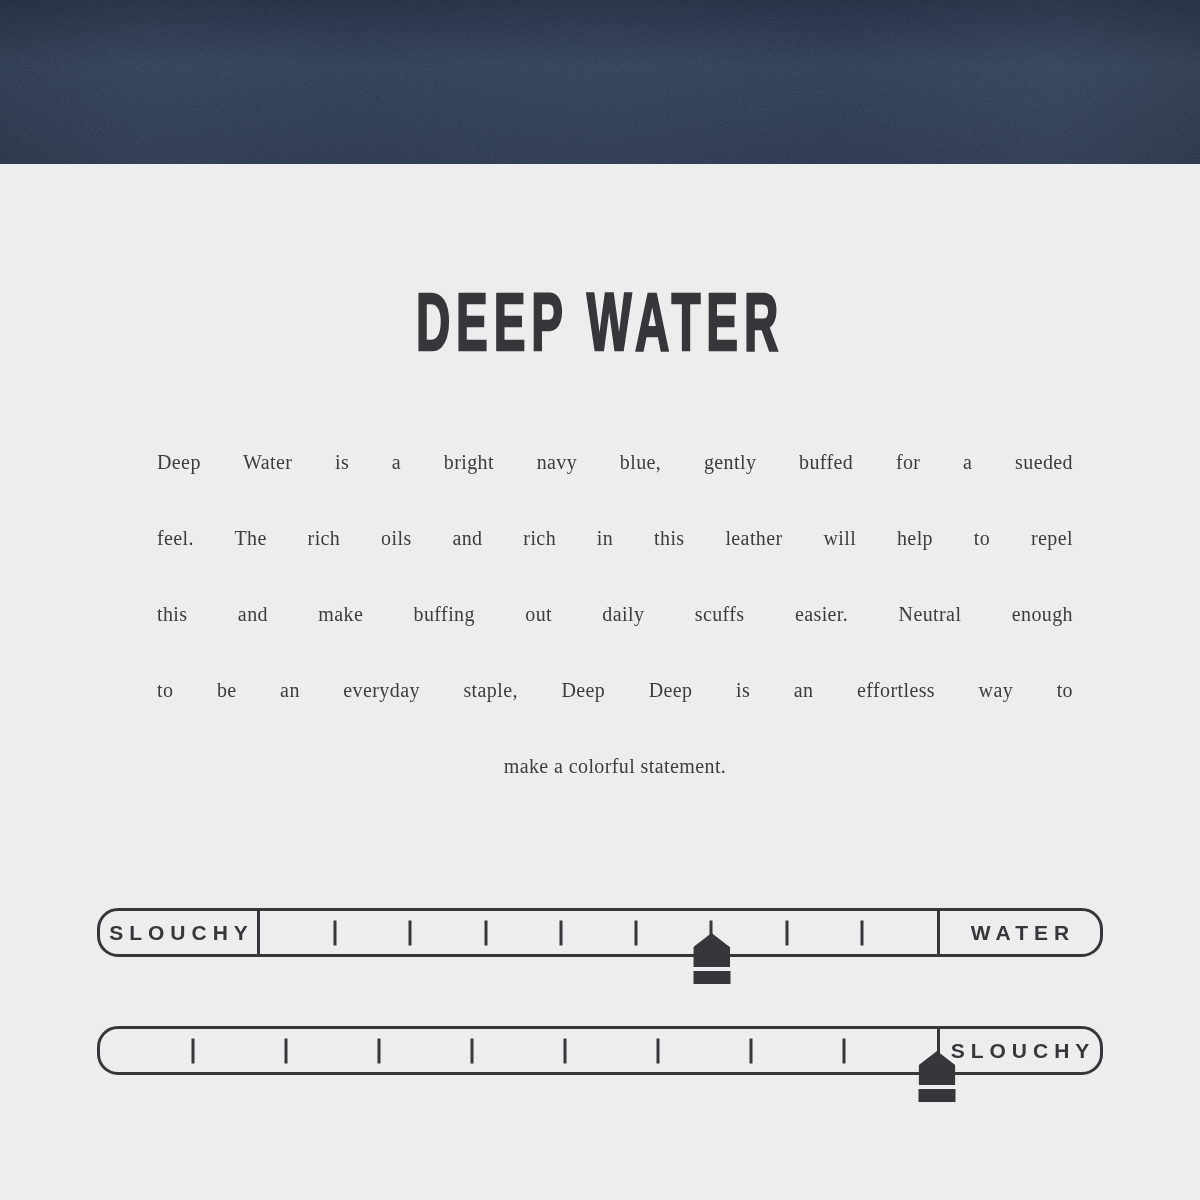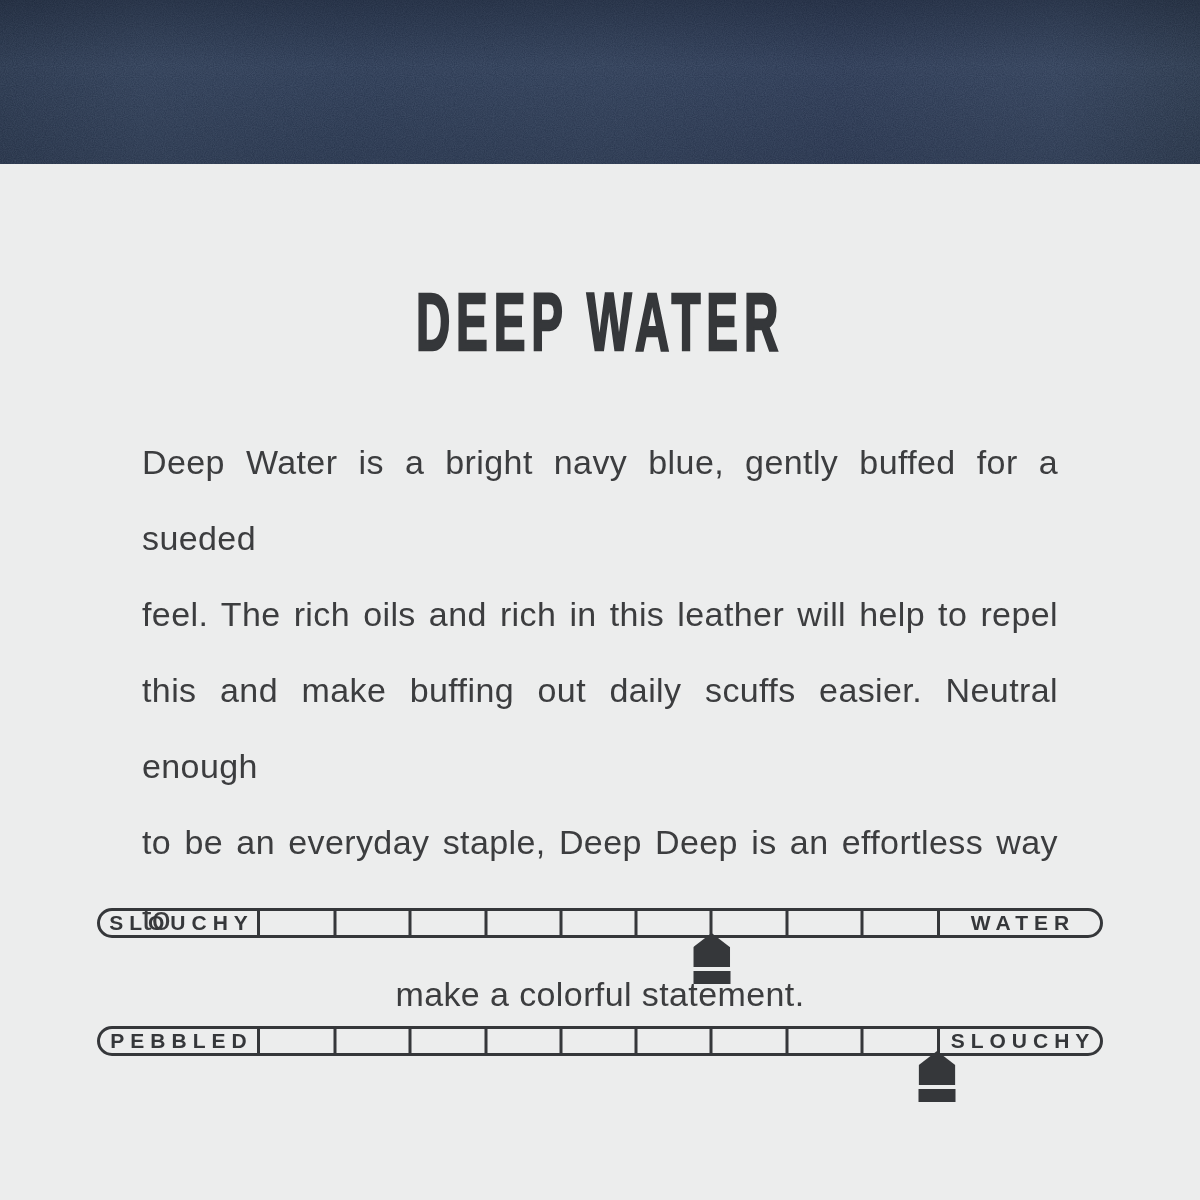--- a/index.html
+++ b/index.html
@@ -38,41 +38,42 @@
     font-weight:700;
     letter-spacing:10px;
     color:var(--ink);
     -webkit-text-stroke:2.5px var(--ink);
     transform:scaleX(0.58);
     transform-origin:50% 50%;
     white-space:nowrap;
   }
 
   .para{
-    position:absolute;top:424px;left:142px;
+    position:absolute;top:424px;left:157px;
     width:916px;
     color:var(--text);
-    font-size:34px;
+    font-size:20px;
     font-weight:300;
     letter-spacing:0.4px;
+    font-family:Liberation Serif, serif;
   }
   .para .line{
     line-height:76px;
     text-align:justify;
     text-align-last:justify;
     white-space:normal;
   }
   .para .line:last-child{
     text-align:left;
     text-align-last:center;
   }
 
   .scale{
     position:absolute;left:97px;
-    width:1006px;height:30px;
+    width:1006px;height:49px;
     box-sizing:border-box;
     border:3px solid var(--ink);
     border-radius:21px;
     background:transparent;
     display:flex;
     align-items:stretch;
   }
   .scale.first{top:908px;}
   .scale.second{top:1026px;}
   .scale .cell{
@@ -172,21 +173,20 @@
         <div class="tick" style="left: 88.8889%;"></div>
         <div class="marker" style="left: 66.7%;">
           <div class="pent"></div>
           <div class="mbar"></div>
         </div>
       </div>
     <div class="cell right">WATER</div>
   </div>
 
   <div class="scale second">
-    <div class="cell left">PEBBLED</div>
     <div class="track">
         <div class="tick" style="left: 11.1111%;"></div>
         <div class="tick" style="left: 22.2222%;"></div>
         <div class="tick" style="left: 33.3333%;"></div>
         <div class="tick" style="left: 44.4444%;"></div>
         <div class="tick" style="left: 55.5556%;"></div>
         <div class="tick" style="left: 66.6667%;"></div>
         <div class="tick" style="left: 77.7778%;"></div>
         <div class="tick" style="left: 88.8889%;"></div>
         <div class="marker" style="left: 100%;">

